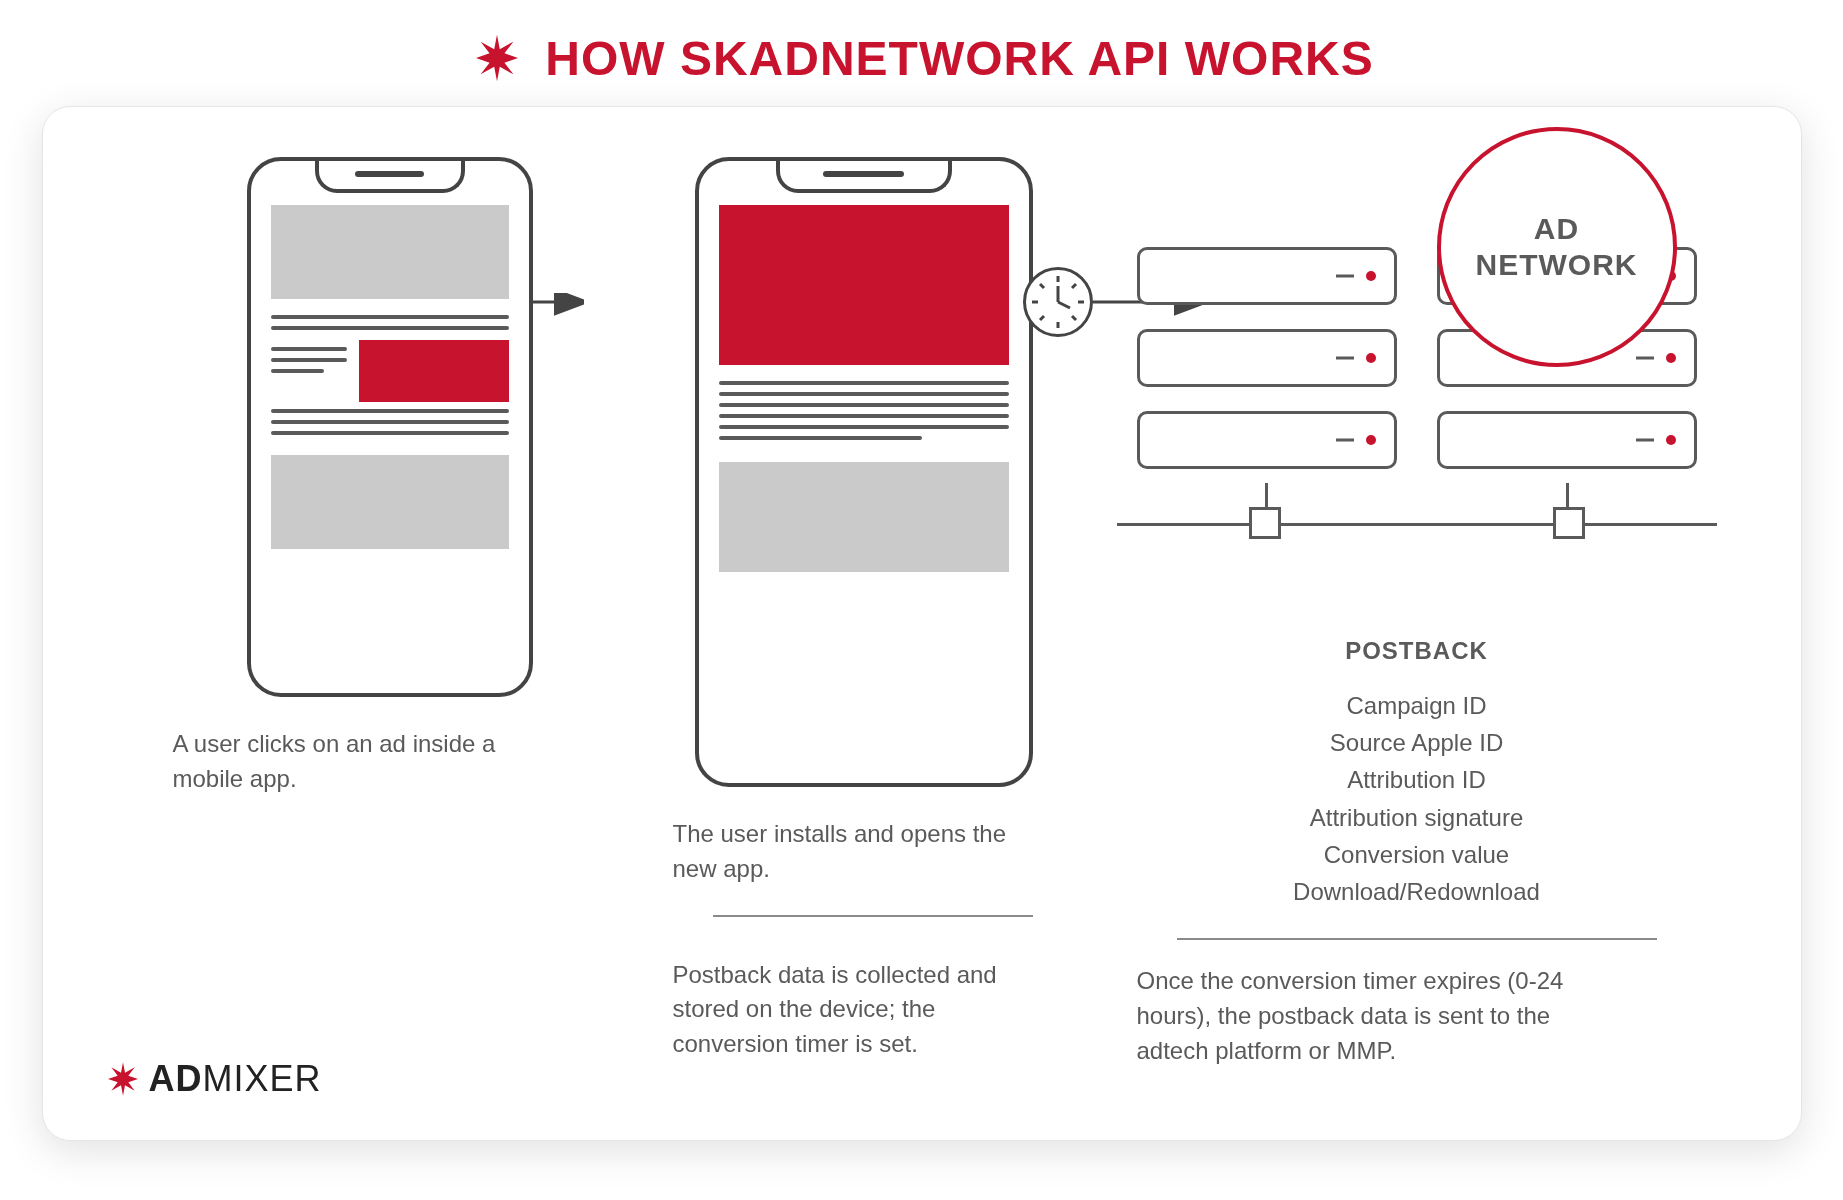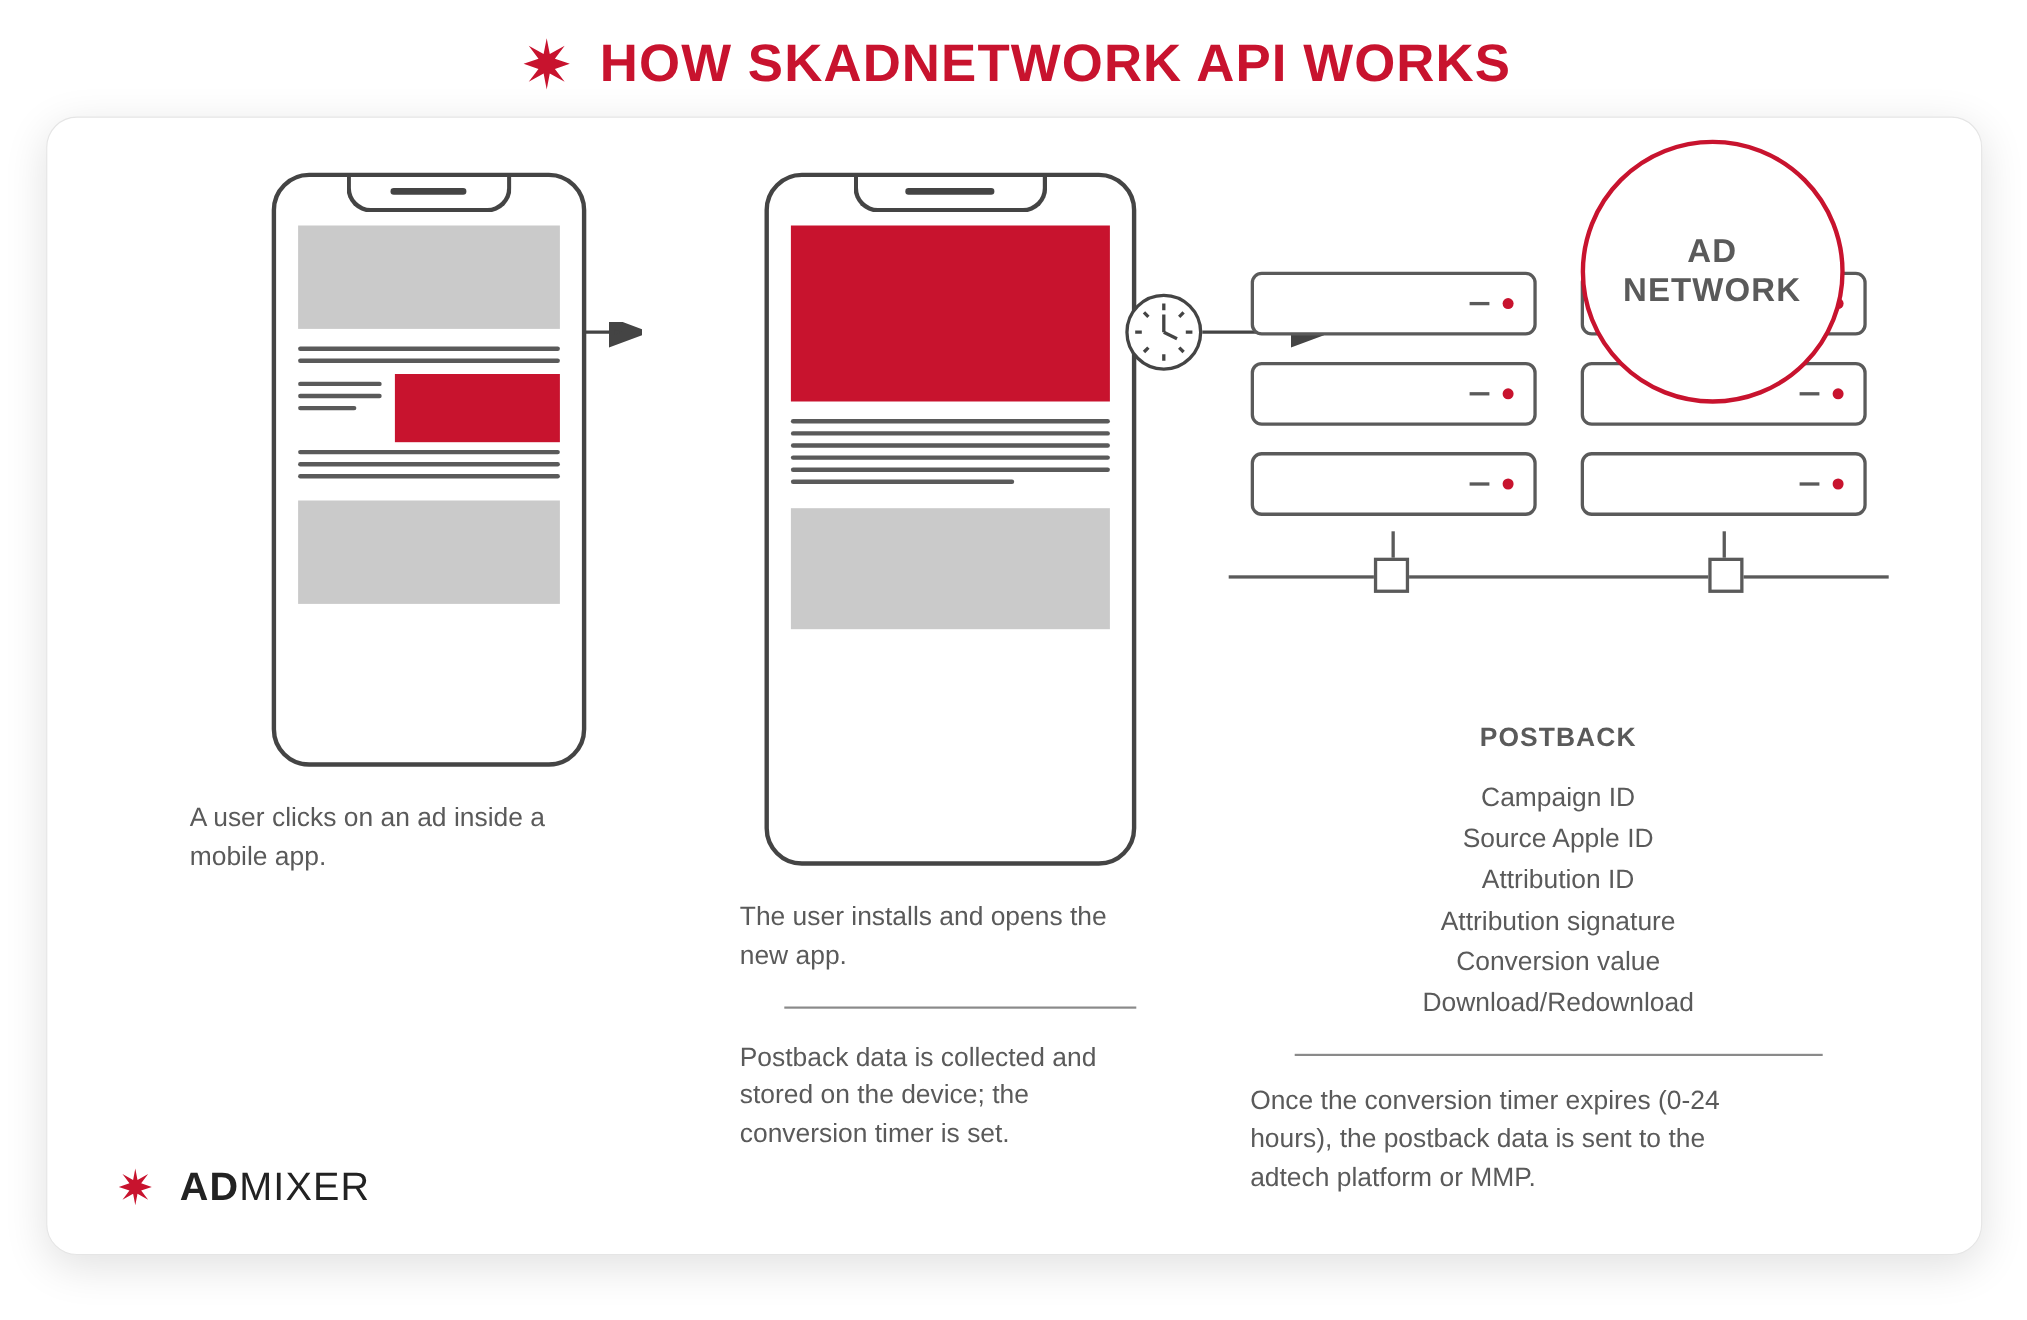--- a/index.html
+++ b/index.html
@@ -1,21 +1,21 @@
 <!DOCTYPE html>
 <html><head>
 <meta charset="utf-8">
 <style>
   *{box-sizing:border-box;margin:0;padding:0}
   body{font-family:-apple-system,BlinkMacSystemFont,'Segoe UI',Helvetica,Arial,sans-serif;background:#fff;width:1843px;height:1200px}
   .wrap{width:1843px;height:1200px;padding:30px 40px 0 40px;position:relative}
   .title-row{display:flex;justify-content:center;align-items:center;gap:20px;margin-bottom:20px}
   .title{color:#C8132E;font-size:48px;font-weight:800;letter-spacing:1px}
   .card{background:#fff;border:1px solid #e5e5e5;border-radius:28px;box-shadow:0 10px 40px rgba(0,0,0,0.12);width:1760px;height:1035px;margin:0 auto;position:relative;padding:50px 60px}
-  .logo{position:absolute;left:60px;bottom:40px;display:flex;align-items:center;gap:21px}
+  .logo{position:absolute;left:60px;bottom:40px;display:flex;align-items:center;gap:6px}
   .logo-text{font-size:36px;font-weight:800;letter-spacing:1px;color:#222}
   .logo-mixer{font-weight:400}
   .asterisk{fill:#C8132E}
   
   .stages{display:flex;position:relative;height:100%}
   .stage{display:flex;flex-direction:column;align-items:flex-end}
   .stage1{width:430px;padding-left:60px}
   .stage2{width:500px;padding-left:20px}
   .stage3{flex:1;padding-left:60px;align-items:center}
   
@@ -54,21 +54,21 @@
   .server::before{content:"";position:absolute;right:40px;top:50%;transform:translateY(-50%);width:18px;height:3px;background:#5a5a5a}
   .rackbase{position:relative;height:60px;margin-top:-6px}
   .rackbase .hline{position:absolute;left:-20px;right:-20px;top:36px;height:3px;background:#5a5a5a}
   .vleg{position:absolute;top:-4px;width:3px;height:40px;background:#5a5a5a}
   .vleg.l1{left:128px}
   .vleg.l2{right:128px}
   .foot{position:absolute;top:20px;width:32px;height:32px;border:3px solid #5a5a5a;background:#fff}
   .foot.f1{left:112px}
   .foot.f2{right:112px}
   
-  .postback{text-align:center;margin-top:20px;color:#5a5a5a;width:560px}
+  .postback{text-align:center;color:#5a5a5a;width:560px}
   .pb-title{font-size:24px;font-weight:800;letter-spacing:1px;margin-bottom:22px}
   .pb-item{font-size:24px;line-height:1.55}
   .pb-caption{color:#5a5a5a;font-size:24px;line-height:1.45;text-align:left;width:480px;margin-top:24px}
   .pb-divider{border:none;border-top:2px solid #8a8a8a;width:480px;margin:28px auto 0}
   
   .arrow-line{position:absolute;stroke:#444;stroke-width:3;fill:none}
   .clock{position:absolute;width:70px;height:70px;border:3px solid #444;border-radius:50%;background:#fff;z-index:3}
 </style>
 </head>
 <body>
@@ -148,21 +148,21 @@
             <div class="tline" style="width:100%"></div>
             <div class="tline" style="width:100%"></div>
             <div class="tline" style="width:100%"></div>
             <div class="tline" style="width:100%"></div>
             <div class="tline" style="width:70%"></div>
             <div class="gray-block p2-bottom"></div>
           </div>
         </div>
         <p class="caption">The user installs and opens the new app.</p>
         <hr class="divider">
-        <p class="caption" style="margin-top:0">Postback data is collected and stored on the device; the conversion timer is set.</p>
+        <p class="caption" style="margin-top:13px">Postback data is collected and stored on the device; the conversion timer is set.</p>
       </div>
 
       <div class="stage stage3">
         <div class="network-area">
           <div class="ad-circle">
             <div class="ad-circle-text" style="white-space:pre-line">AD
 NETWORK</div>
           </div>
           <div class="rack">
             <div class="srow">

